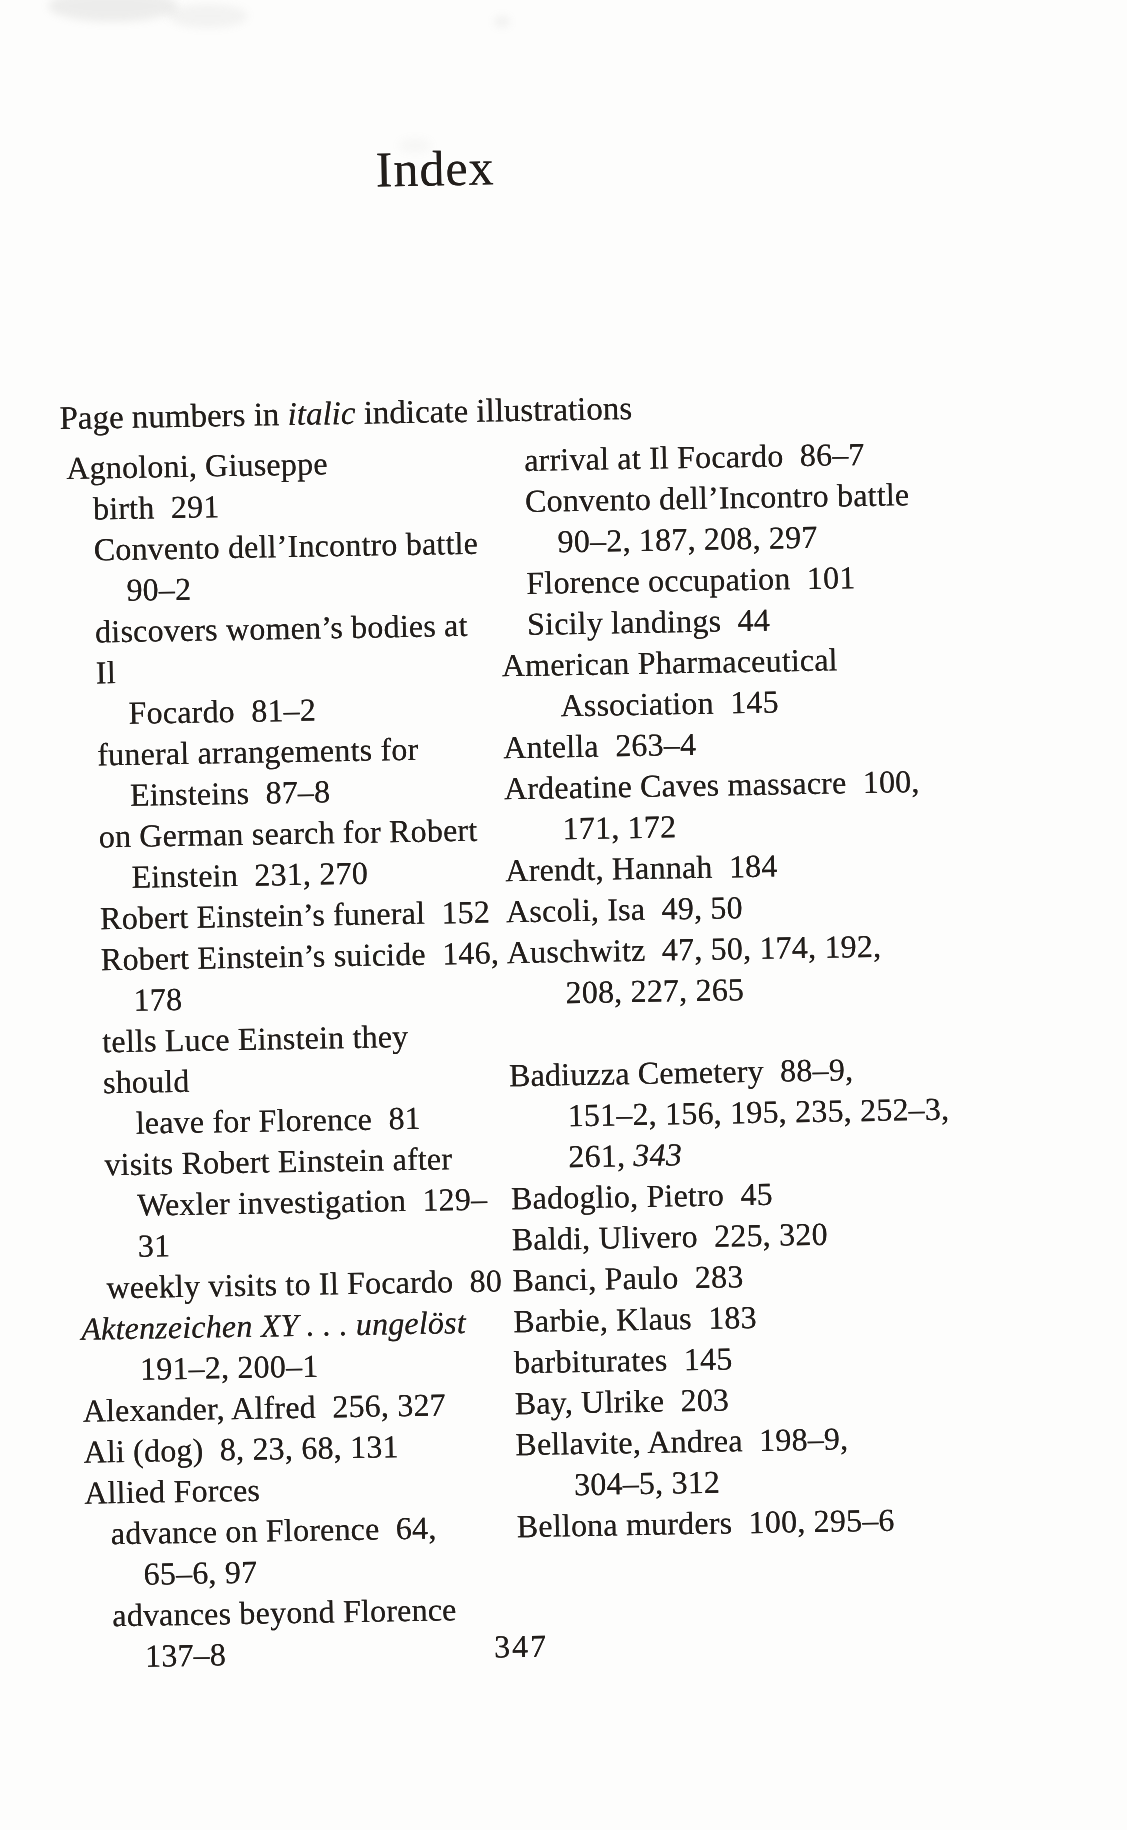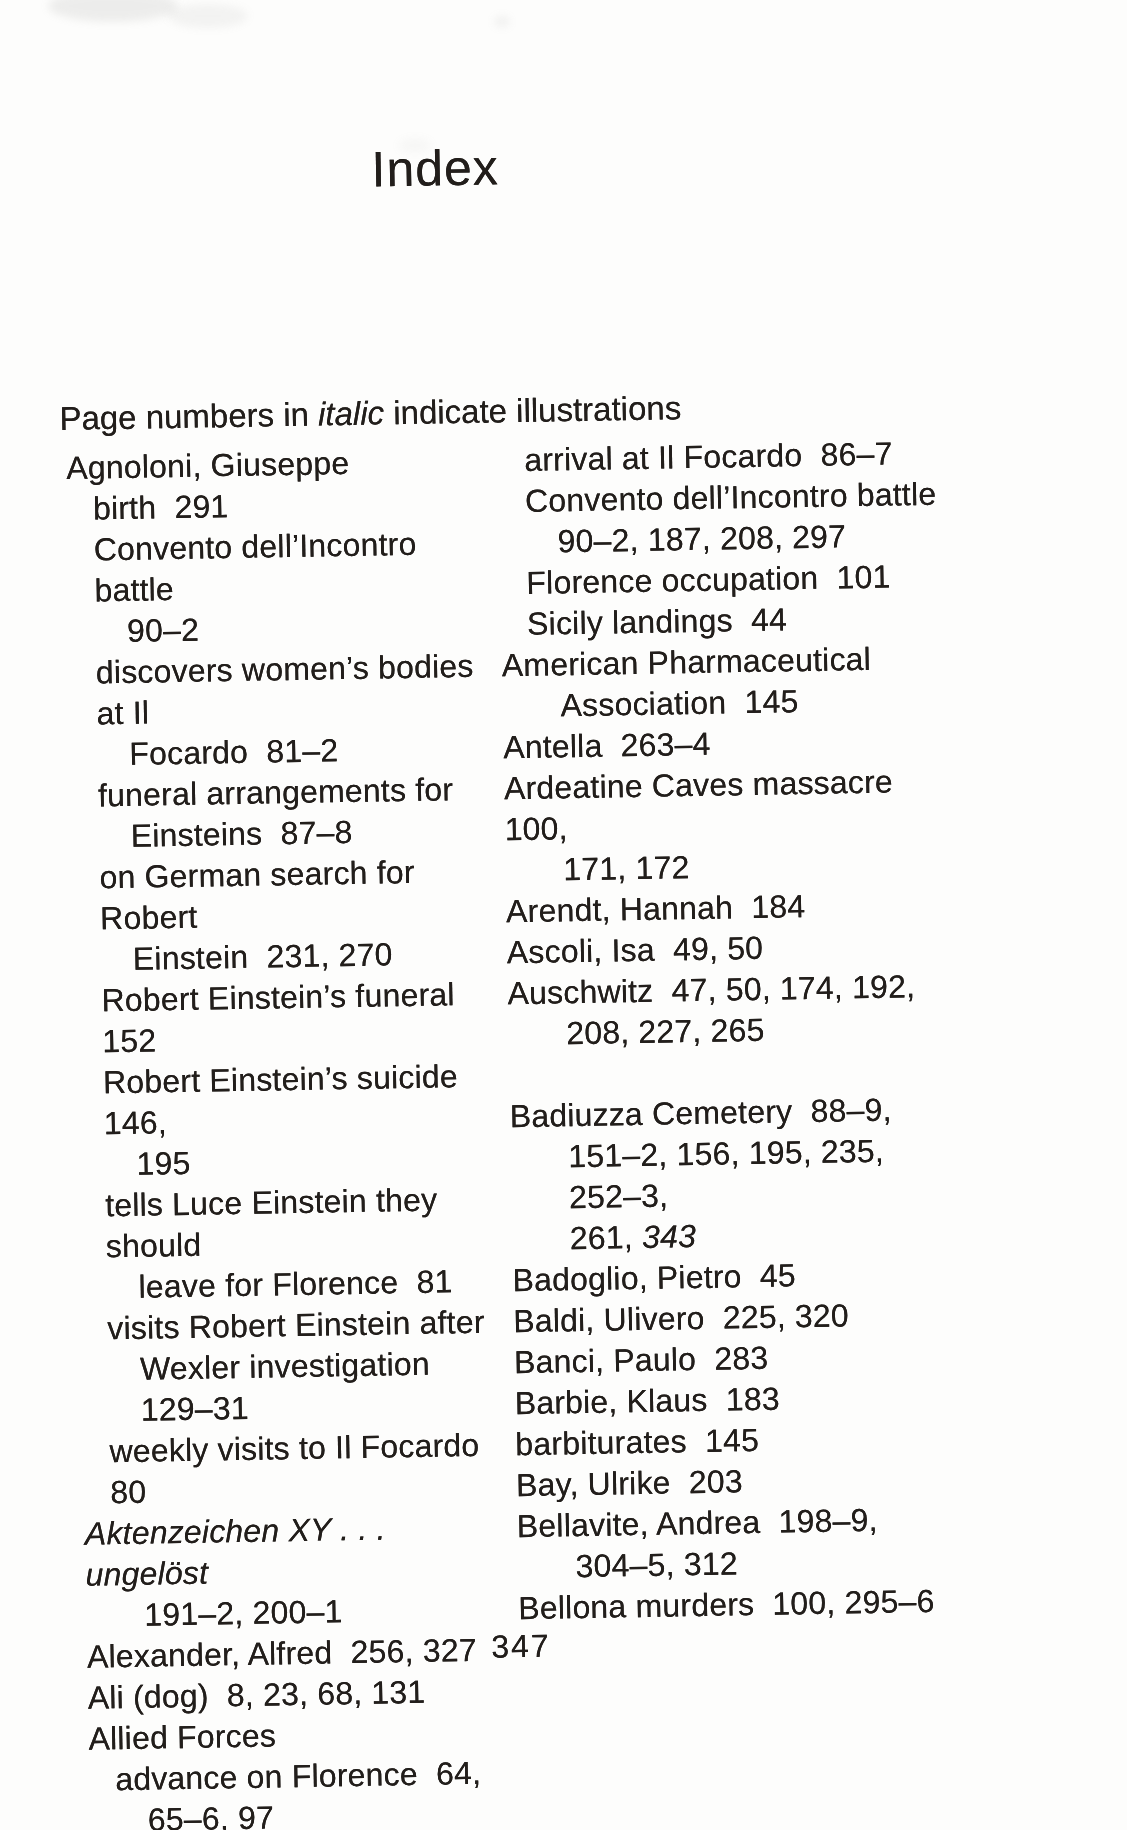--- a/index.html
+++ b/index.html
@@ -2,21 +2,21 @@
 <html style="--ink: #221e1b; --paper: #fdfdfc;"><head>
 <meta charset="utf-8">
 <style>
   html,body { margin:0; padding:0; background:#e9e9e7; }
   .sheet {
     position:relative;
     width:1127px; height:1830px;
     margin:0 auto;
     background: var(--paper, #fdfdfc);
     overflow:hidden;
-    font-family:Liberation Sans, sans-serif;
+    font-family:Liberation Serif, serif;
     color: var(--ink, #221e1b);
   }
   .content {
     position:absolute; inset:0;
     transform: rotate(-1deg);
     transform-origin: 60px 450px;
   }
   .title {
     position:absolute; top:148px; left:0; width:880px;
     text-align:center;
@@ -79,21 +79,21 @@
         <div class="line ind-1"><span>Convento dell’Incontro battle</span></div>
         <div class="line ind-2"><span>90–2</span></div>
         <div class="line ind-1"><span>discovers women’s bodies at Il</span></div>
         <div class="line ind-2"><span>Focardo  81–2</span></div>
         <div class="line ind-1"><span>funeral arrangements for</span></div>
         <div class="line ind-2"><span>Einsteins  87–8</span></div>
         <div class="line ind-1"><span>on German search for Robert</span></div>
         <div class="line ind-2"><span>Einstein  231, 270</span></div>
         <div class="line ind-1"><span>Robert Einstein’s funeral  152</span></div>
         <div class="line ind-1"><span>Robert Einstein’s suicide  146,</span></div>
-        <div class="line ind-2"><span>195</span></div>
+        <div class="line ind-2"><span>178</span></div>
         <div class="line ind-1"><span>tells Luce Einstein they should</span></div>
         <div class="line ind-2"><span>leave for Florence  81</span></div>
         <div class="line ind-1"><span>visits Robert Einstein after</span></div>
         <div class="line ind-2"><span>Wexler investigation  129–31</span></div>
         <div class="line ind-1"><span>weekly visits to Il Focardo  80</span></div>
         <div class="line ind-0"><span class="it">Aktenzeichen XY . . . ungelöst</span></div>
         <div class="line ind-2"><span>191–2, 200–1</span></div>
         <div class="line ind-0"><span>Alexander, Alfred  256, 327</span></div>
         <div class="line ind-0"><span>Ali (dog)  8, 23, 68, 131</span></div>
         <div class="line ind-0"><span>Allied Forces</span></div>

